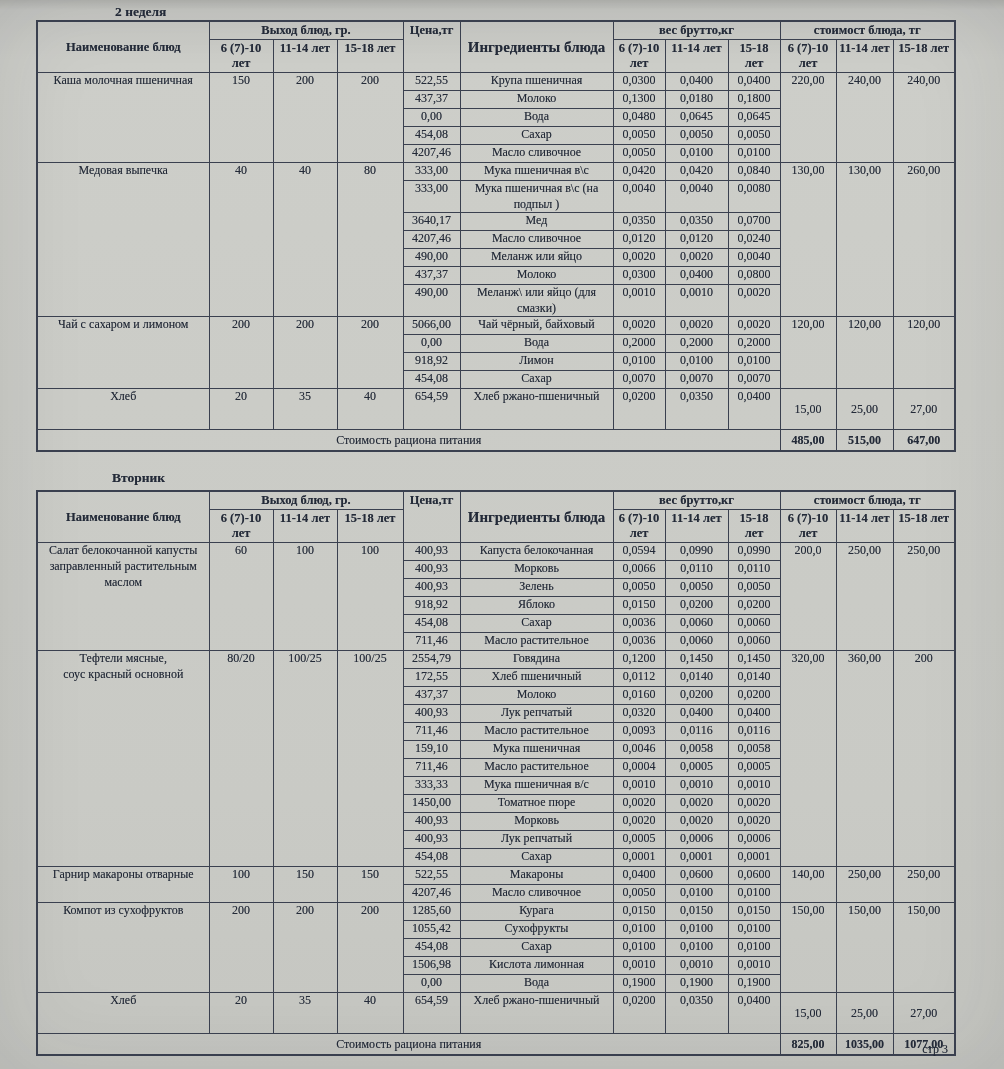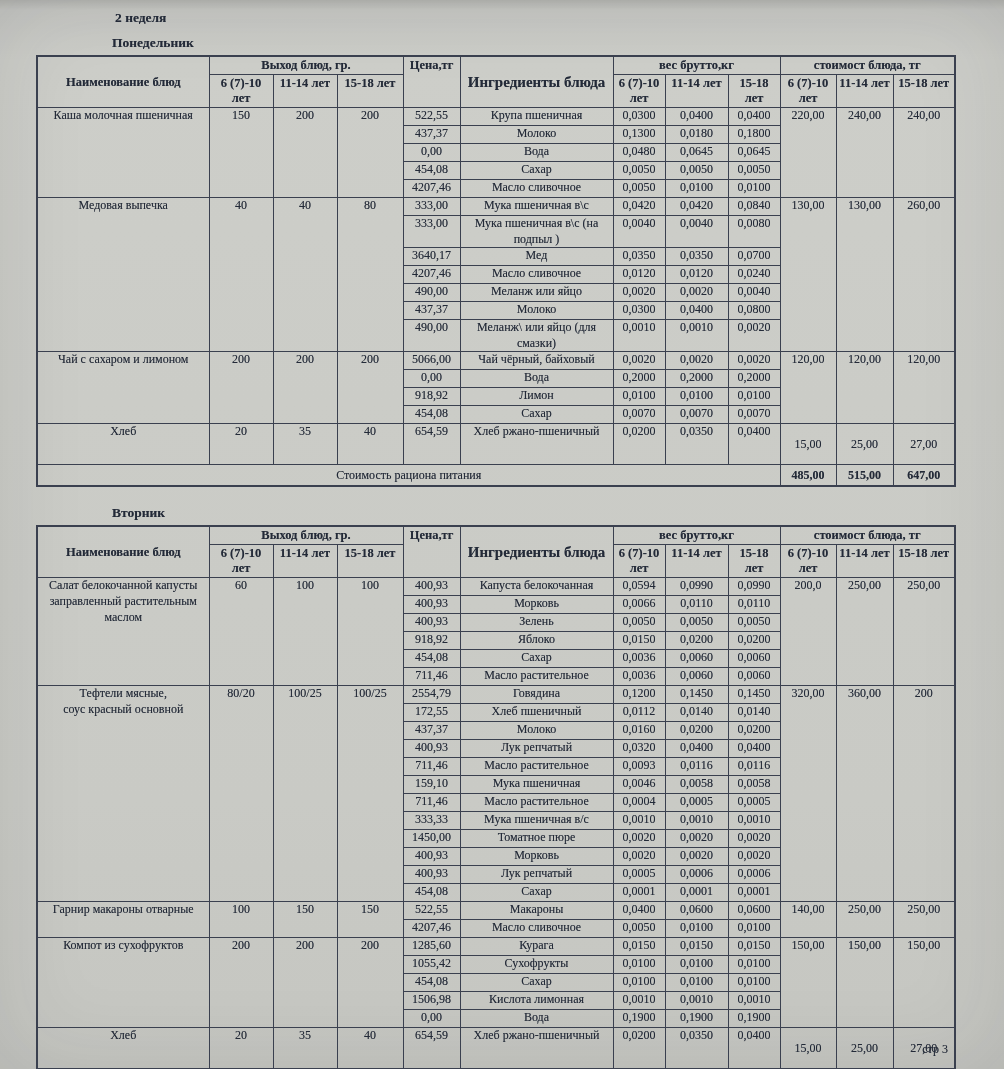--- a/index.html
+++ b/index.html
@@ -9,21 +9,21 @@
     margin:0 auto;
     background:
       linear-gradient(180deg, #b3b4b0 0px, #c6c7c3 10px, #cdcec9 60px, #cbccc7 400px, #c9cac5 800px, #c5c6c1 1069px);
     box-shadow: inset 0 0 90px rgba(30,30,40,0.10);
     font-family: "Liberation Serif", "DejaVu Serif", serif;
     color:#232a38;
     overflow:hidden;
     box-sizing:border-box;
   }
   .week-title {
-    padding-top:10px;
+    padding-top:4px;
     margin-left:115px;
     font-weight:bold;
     font-size:13.5px;
   }
   .day-title {
     margin:18px 0 4px 112px;
     font-weight:bold;
     font-size:13.5px;
   }
   .day-title.first { margin-top:9px; }
@@ -69,21 +69,20 @@
   }
   
   .page * { text-shadow:0 0 0.5px rgba(35,42,56,0.45); }
 </style>
 </head>
 <body>
 
 <div class="page" style="color: rgb(35, 42, 56);">
   <div class="week-title">2 неделя</div>
   <div id="tables">
-      <div class="day-title first">Понедельник</div>
       <table class="menu">
         <colgroup>
           <col style="width: 172px;">
           <col style="width: 64px;">
           <col style="width: 64px;">
           <col style="width: 66px;">
           <col style="width: 57px;">
           <col style="width: 153px;">
           <col style="width: 52px;">
           <col style="width: 63px;">

